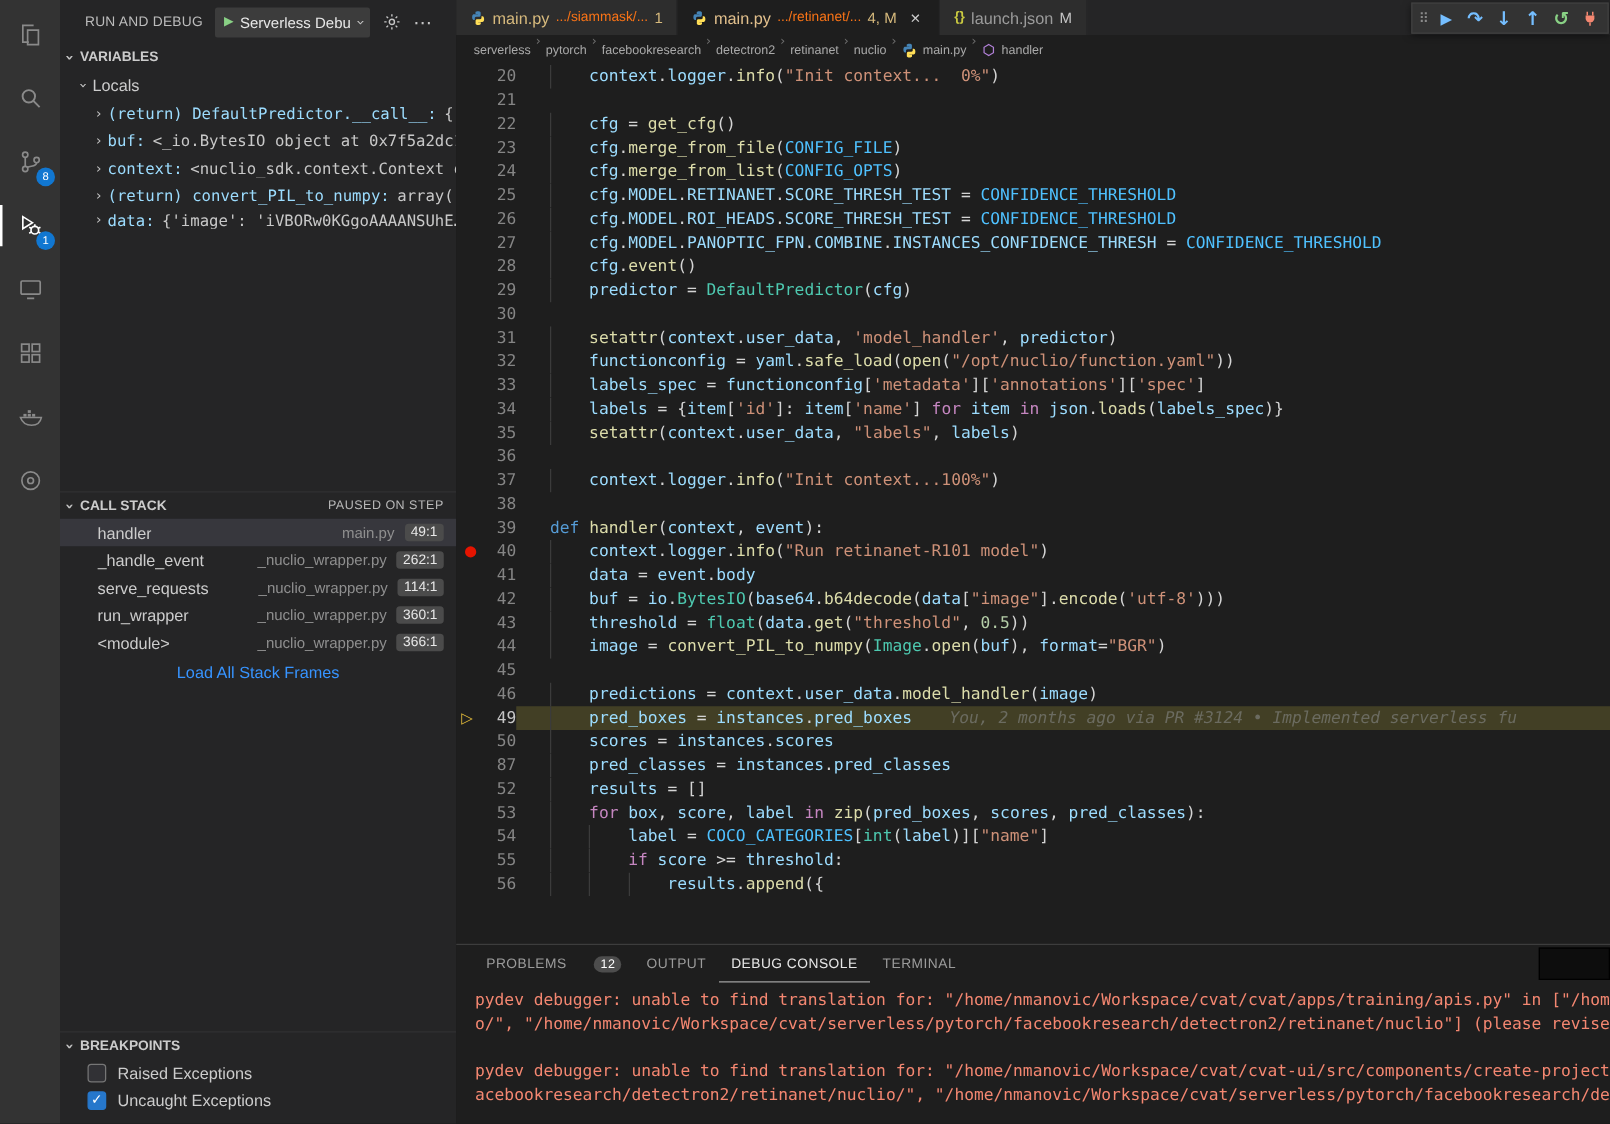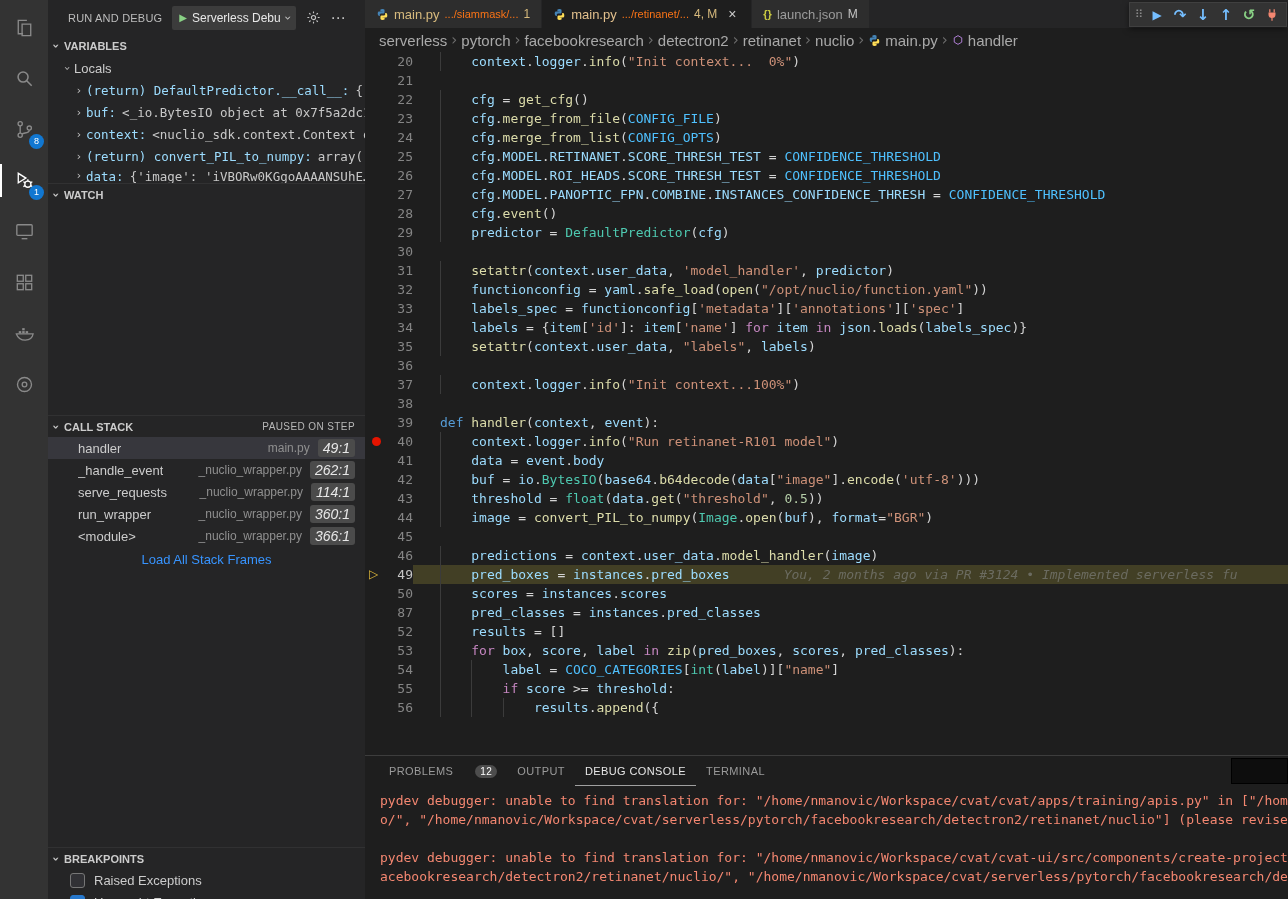--- a/index.html
+++ b/index.html
@@ -40,21 +40,21 @@
   .vrow.clipped{height:16px;align-items:flex-start;padding-top:2px;}
   .vname{color:#9cdcfe;margin-right:6px;}
   .vval{color:#c8c8c8;overflow:hidden;}
   .watch-body{height:210px;flex:none;}
   .spacer{height:276px;flex:none;}
 
   .csrow{height:22px;flex:none;display:flex;align-items:center;padding:0 10px 0 30px;cursor:pointer;}
   .csrow.selected{background:#37373d;}
   .cs-fn{color:#ccc;white-space:nowrap;overflow:hidden;}
   .cs-file{margin-left:auto;color:#8f8f8f;font-size:12px;padding-left:10px;white-space:nowrap;}
-  .cs-badge{margin-left:8px;background:#4b4b4b;color:#e8e8e8;font-size:14px;border-radius:3px;padding:1px 5px;flex:none;font-style:italic;}
+  .cs-badge{margin-left:8px;background:#4b4b4b;color:#e8e8e8;font-size:11px;border-radius:3px;padding:1px 5px;flex:none;}
   .cs-link{height:24px;flex:none;display:flex;align-items:center;justify-content:center;color:#3794ff;cursor:pointer;}
 
   .bprow{height:22px;flex:none;display:flex;align-items:center;padding-left:22px;gap:9px;}
   .cb{width:15px;height:15px;flex:none;border:1px solid #767676;border-radius:3px;background:#313135;}
   .cb.checked{background:#2677cb;border-color:#2677cb;color:#fff;font-size:11px;line-height:13px;text-align:center;}
   .bp-label{color:#ccc;}
 
   
   .main{flex:1;min-width:0;display:flex;flex-direction:column;}
   .tabbar{height:28px;flex:none;background:#252526;display:flex;position:relative;}
@@ -72,39 +72,39 @@
   .tclose{margin-left:2px;color:#ccc;font-size:14px;width:16px;text-align:center;border-radius:3px;}
 
   .dbg-toolbar{position:absolute;top:2px;right:1px;height:25px;display:flex;align-items:center;background:#333;
                border:1px solid #404040;box-shadow:0 2px 6px rgba(0,0,0,.5);padding:0 3px;gap:1px;z-index:5;}
   .grip{color:#8a8a8a;font-size:11px;padding:0 2px;cursor:grab;font-family:"DejaVu Sans",sans-serif;}
   .ticon{width:22px;height:22px;display:flex;align-items:center;justify-content:center;font-size:15px;font-weight:700;
          cursor:pointer;font-family:"DejaVu Sans",sans-serif;}
   .ticon.blue{color:#75beff;} .ticon.green{color:#89d185;} .ticon.red{color:#f48771;}
   .ticon.playc{font-size:12px;}
 
-  .breadcrumbs{height:24px;flex:none;display:flex;align-items:center;padding-left:14px;color:#a9a9a9;font-size:15px;
+  .breadcrumbs{height:24px;flex:none;display:flex;padding-left:14px;color:#a9a9a9;font-size:10px;
                background:#1e1e1e;white-space:nowrap;}
   .bc-item{display:flex;align-items:center;gap:4px;cursor:pointer;}
   .bc-sep{color:#6e6e6e;margin:0 4px;font-family:"DejaVu Sans",sans-serif;}
   .bcicon{display:flex;align-items:center;}
 
   .codearea{flex:1;min-height:0;background:#1e1e1e;font-family:"DejaVu Sans Mono",monospace;font-size:13px;line-height:19px;overflow:hidden;}
   .cl{display:flex;height:19px;}
   .deco{width:22px;flex:none;position:relative;cursor:pointer;}
   .bp-dot{position:absolute;left:7px;top:5px;width:9px;height:9px;border-radius:50%;background:#e51400;}
   .cur-arrow{position:absolute;left:4px;top:0;color:#e3bb3a;font-size:12px;font-family:"DejaVu Sans",sans-serif;}
   .lnum{width:26px;flex:none;text-align:right;color:#858585;}
   .cl.cur .lnum{color:#c6c6c6;}
   .ctext{flex:1;min-width:0;white-space:pre;overflow:hidden;padding-left:27px;}
   .cl.cur .ctext{background:rgba(234,215,70,0.18);}
   .ind{display:inline-block;width:4ch;height:19px;border-left:1px solid #3b3b3b;vertical-align:top;}
   .tok.v{color:#9cdcfe}.tok.f{color:#dcdcaa}.tok.s{color:#ce9178}.tok.k{color:#569cd6}
   .tok.c{color:#c586c0}.tok.C{color:#4fc1ff}.tok.t{color:#4ec9b0}.tok.n{color:#b5cea8}.tok.o{color:#d4d4d4}
-  .blame{color:#6b6b60;font-style:italic;margin-left:54px;}
+  .blame{color:#6b6b60;font-style:italic;margin-left:30px;}
 
   
   .panel{height:144px;flex:none;border-top:1px solid #3d3d3d;position:relative;background:#1e1e1e;}
   .ptabs{height:30px;display:flex;align-items:center;padding-left:14px;}
   .ptab{height:100%;display:flex;align-items:center;gap:22px;padding:0 10px;font-size:11px;letter-spacing:.4px;color:#9b9b9b;cursor:pointer;}
   .ptab.active{color:#e7e7e7;box-shadow:inset 0 -1px 0 #a0a0a0;}
   .pbadge{background:#4d4d4d;color:#fff;font-size:10px;border-radius:9px;padding:1px 5px;}
   .console{padding:5px 0 0 15px;font-family:"DejaVu Sans Mono",monospace;font-size:13px;line-height:19px;color:#f48771;}
   .conline{height:19px;white-space:pre;overflow:hidden;}
   .console-filter{position:absolute;top:2px;right:0;width:57px;height:26px;background:#0d0d0d;border:1px solid #000;}
@@ -238,24 +238,20 @@
           <span class="vname">(return) convert_PIL_to_numpy:</span>
           <span class="vval">array([[[ 6…</span>
         </div>
         <div class="vrow clipped">
           <span class="chev">›</span>
           <span class="vname">data:</span>
           <span class="vval">{'image': 'iVBORw0KGgoAAAANSUhE…</span>
         </div>
       </div>
 
-    <div class="sect-h bt">
-      <span class="chev down hdr">›</span>
-      <span>WATCH</span>
-    </div>
     <div class="watch-body"></div>
 
     <div class="sect-h bt">
       <span class="chev down hdr">›</span>
       <span>CALL STACK</span>
       <span class="paused">PAUSED ON STEP</span>
     </div>
     <div id="cs-rows">
         <div class="csrow selected">
           <span class="cs-fn">handler</span>

